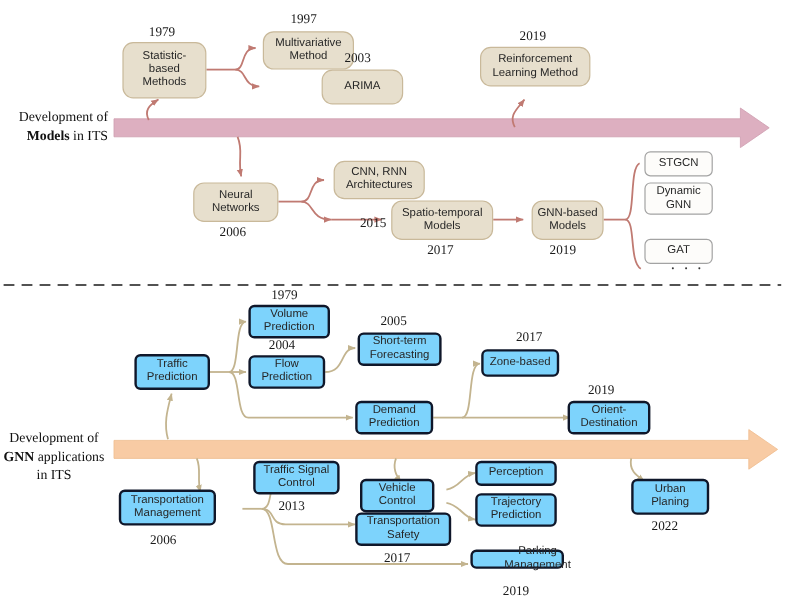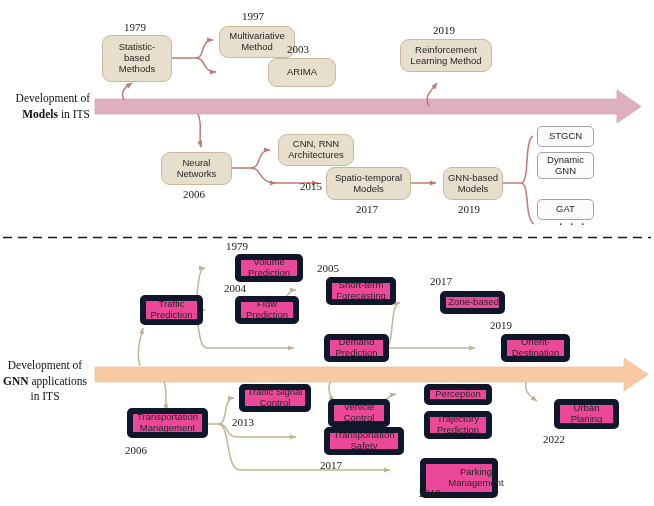--- a/index.html
+++ b/index.html
@@ -5,21 +5,21 @@
   html,body{margin:0;padding:0;background:#ffffff;}
   body{width:654px;height:506px;position:relative;overflow:hidden;
        font-family:"Liberation Sans", sans-serif;}
   #stage{position:absolute;left:0;top:0;width:654px;height:506px;}
   svg.layer{position:absolute;left:0;top:0;width:654px;height:506px;overflow:visible;}
   .node{position:absolute;box-sizing:border-box;display:flex;align-items:center;
         justify-content:center;text-align:center;line-height:1.15;
         font-size:9.5px;color:#262626;z-index:5;}
   .node.top{background:#e7dfcd;border:1px solid #c9b99a;border-radius:9px;}
   .node.leaf{background:#fdfcfa;border:1px solid #a3a3a3;border-radius:5px;}
-  .node.bot{background:#ec4899;border:6px solid #0f172a;border-radius:5px;margin-left:28px;}
+  .node.bot{background:#7dd3fc;border:2px solid #0f172a;border-radius:5px;}
   .yr{position:absolute;font-family:"Liberation Serif", serif;font-size:11px;
       color:#1b1b1b;white-space:nowrap;z-index:6;}
   .axlabel{position:absolute;font-family:"Liberation Serif", serif;font-size:11.5px;
       color:#111;text-align:right;line-height:1.35;z-index:6;}
   .axlabel b{font-weight:bold;}
   .dots{position:absolute;font-family:"Liberation Serif", serif;font-size:14px;
       letter-spacing:2px;color:#333;z-index:6;}
 </style>
 </head>
 <body>
@@ -176,21 +176,21 @@
   <div class="node bot" style="left:207px;top:296px;width:64px;height:28px;">
       <span>Flow<br>Prediction</span>
     </div>
   <div class="yr" style="left:224px;top:282px;">2004</div>
 
   <div class="node bot" style="left:298px;top:277px;width:70px;height:28px;">
       <span>Short-term<br>Forecasting</span>
     </div>
   <div class="yr" style="left:317px;top:262px;">2005</div>
 
-  <div class="node bot" style="left:412px;top:291px;width:65px;height:23px;justify-content:flex-end;">
+  <div class="node bot" style="left:401px;top:291px;width:65px;height:23px;">
       <span>Zone-based</span>
     </div>
   <div class="yr" style="left:430px;top:275px;">2017</div>
 
   <div class="node bot" style="left:296px;top:334px;width:65px;height:28px;">
       <span>Demand<br>Prediction</span>
     </div>
 
   <div class="node bot" style="left:473px;top:334px;width:69px;height:28px;">
       <span>Orient-<br>Destination</span>
@@ -217,21 +217,21 @@
 
   <div class="node bot" style="left:396px;top:411px;width:68px;height:28px;">
       <span>Trajectory<br>Prediction</span>
     </div>
 
   <div class="node bot" style="left:296px;top:427px;width:80px;height:28px;">
       <span>Transportation<br>Safety</span>
     </div>
   <div class="yr" style="left:320px;top:459px;">2017</div>
 
-  <div class="node bot" style="left:392px;top:458px;width:78px;height:40px;padding-left:34px;">
+  <div class="node bot" style="left:392px;top:458px;width:78px;height:16px;padding-left:34px;">
       <span>Parking<br>Management</span>
     </div>
   <div class="yr" style="left:419px;top:487px;">2019</div>
 
   <div class="node bot" style="left:526px;top:399px;width:65px;height:30px;">
       <span>Urban<br>Planing</span>
     </div>
   <div class="yr" style="left:543px;top:433px;">2022</div>
 
 </div>

